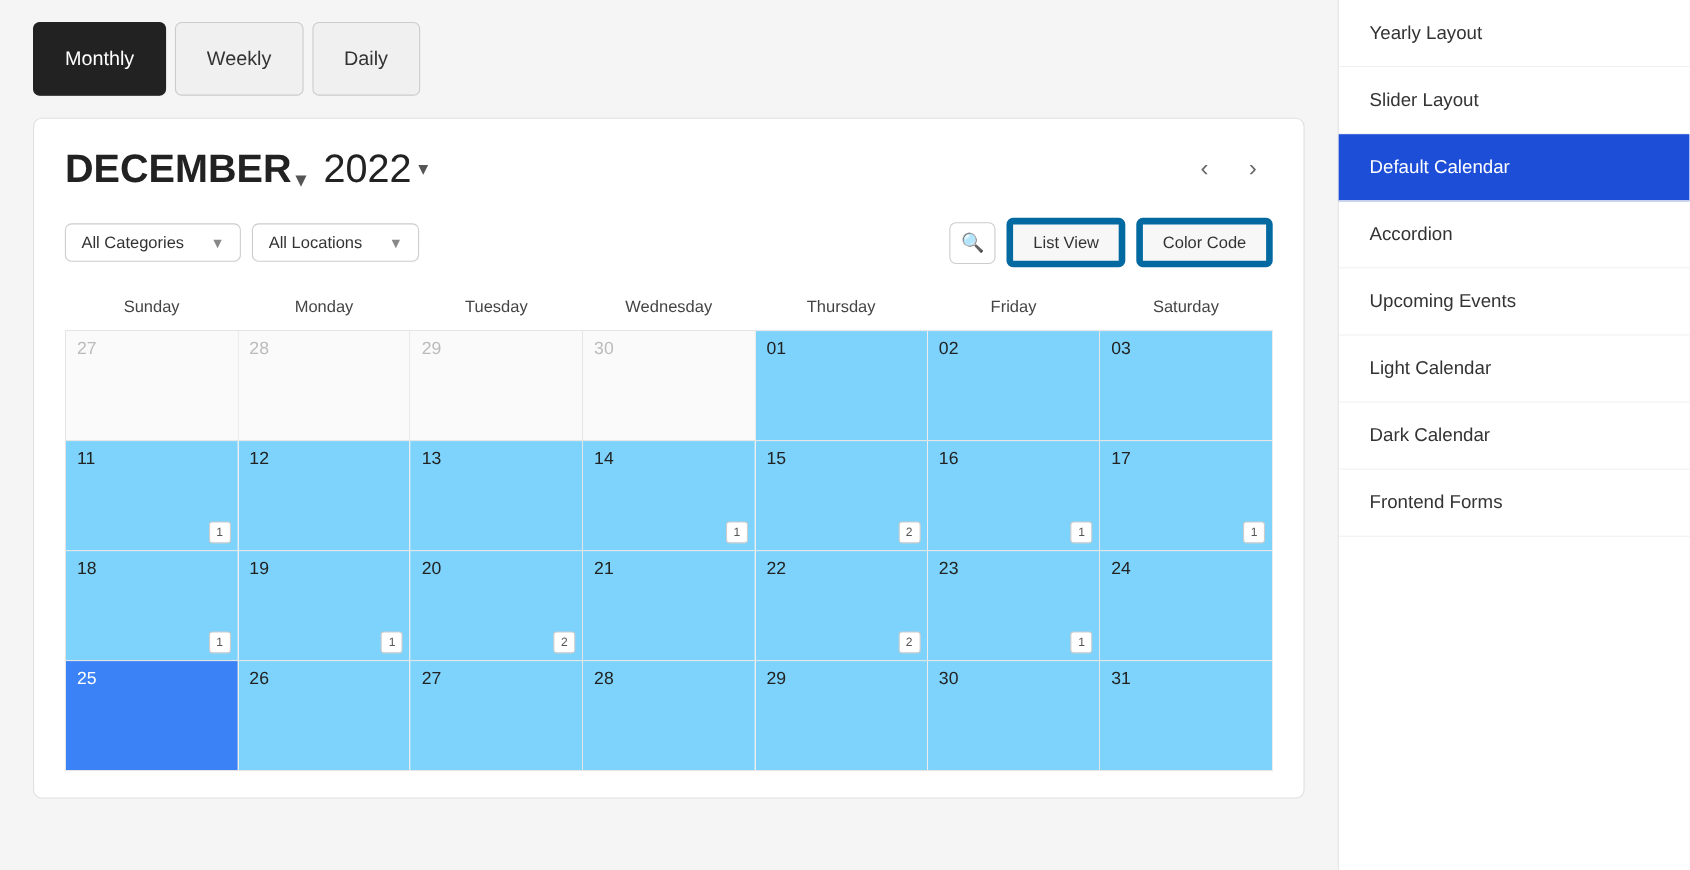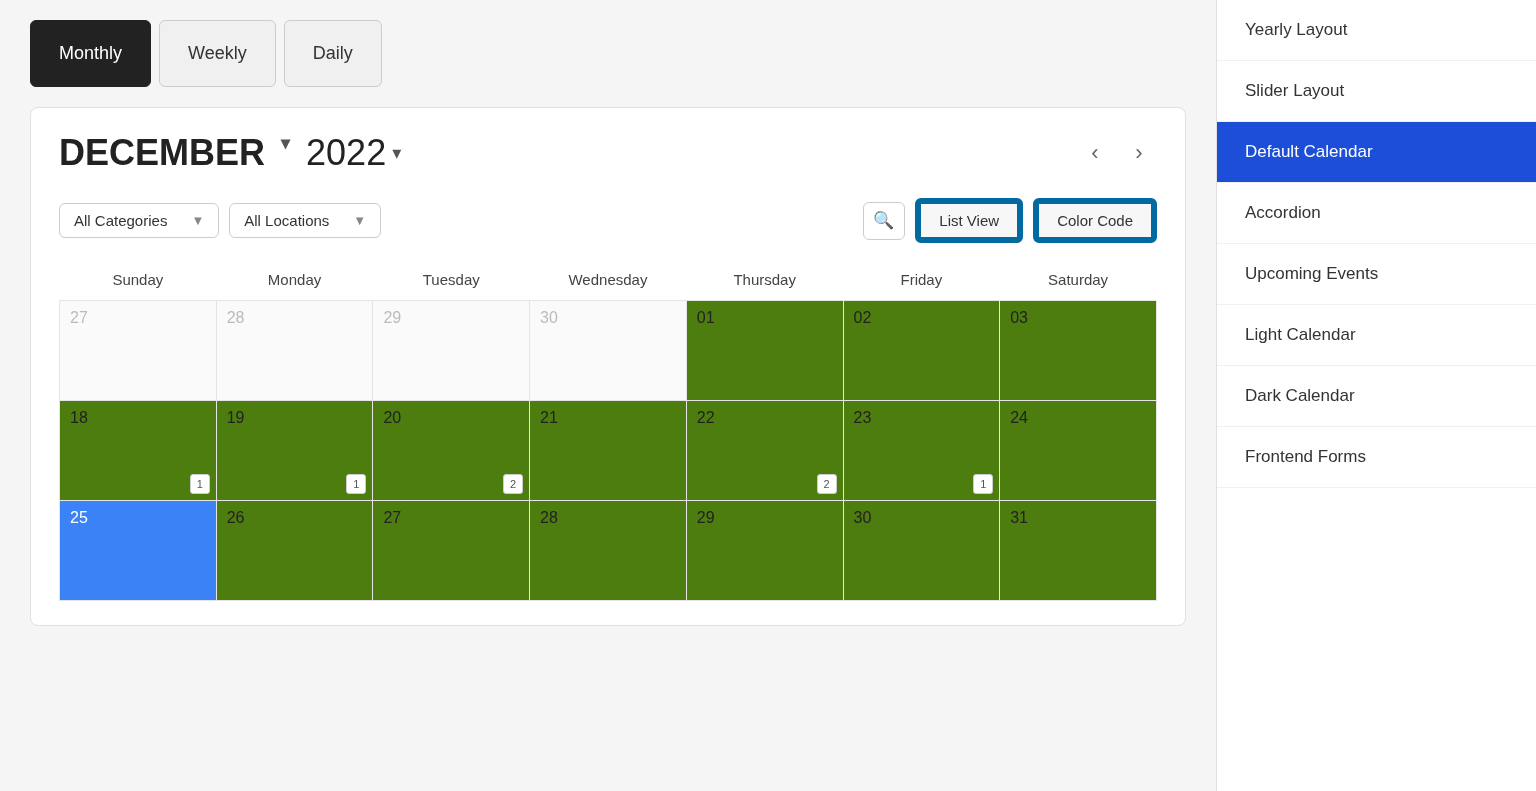--- a/index.html
+++ b/index.html
@@ -56,22 +56,22 @@
       display: flex;
       align-items: center;
       flex: 1;
       gap: 16px;
     }
     .calendar-month {
       font-size: 36px;
       font-weight: 700;
       color: #222;
       display: flex;
-      align-items: flex-start;
-      gap: 16px;
+      align-items: flex-end;
+      gap: 4px;
       cursor: pointer;
     }
     .calendar-year {
       font-size: 36px;
       font-weight: 400;
       color: #222;
       display: flex;
       align-items: center;
       gap: 6px;
       cursor: pointer;
@@ -156,21 +156,21 @@
       padding: 8px 0 12px;
       margin-top: 12px;
     }
     .calendar-grid td {
       border: 1px solid #e5e5e5;
       width: calc(100% / 7);
       height: 100px;
       vertical-align: top;
       padding: 8px 10px 6px;
       position: relative;
-      background: #4d7c0f;
+      background: #7dd3fc;
     }
     .calendar-grid td.outside-month {
       background: #fafafa;
     }
     .day-number {
       font-size: 16px;
       color: #222;
       font-weight: 400;
       text-align: center;
     }
@@ -280,20 +280,29 @@
       <tr>
             <td class="outside-month"><span class="day-number muted">27</span></td>
             <td class="outside-month"><span class="day-number muted">28</span></td>
             <td class="outside-month"><span class="day-number muted">29</span></td>
             <td class="outside-month"><span class="day-number muted">30</span></td>
             <td><span class="day-number">01</span></td>
             <td><span class="day-number">02</span></td>
             <td><span class="day-number">03</span></td>
           </tr>
           <tr>
+            <td><span class="day-number">11</span><div class="event-badge">1</div></td>
+            <td><span class="day-number">12</span></td>
+            <td><span class="day-number">13</span></td>
+            <td><span class="day-number">14</span><div class="event-badge">1</div></td>
+            <td><span class="day-number">15</span><div class="event-badge">2</div></td>
+            <td><span class="day-number">16</span><div class="event-badge">1</div></td>
+            <td><span class="day-number">17</span><div class="event-badge">1</div></td>
+          </tr>
+          <tr>
             <td><span class="day-number">18</span><div class="event-badge">1</div></td>
             <td><span class="day-number">19</span><div class="event-badge">1</div></td>
             <td><span class="day-number">20</span><div class="event-badge">2</div></td>
             <td><span class="day-number">21</span></td>
             <td><span class="day-number">22</span><div class="event-badge">2</div></td>
             <td><span class="day-number">23</span><div class="event-badge">1</div></td>
             <td><span class="day-number">24</span></td>
           </tr>
           <tr>
             <td class="today-cell"><span class="day-number">25</span></td>

